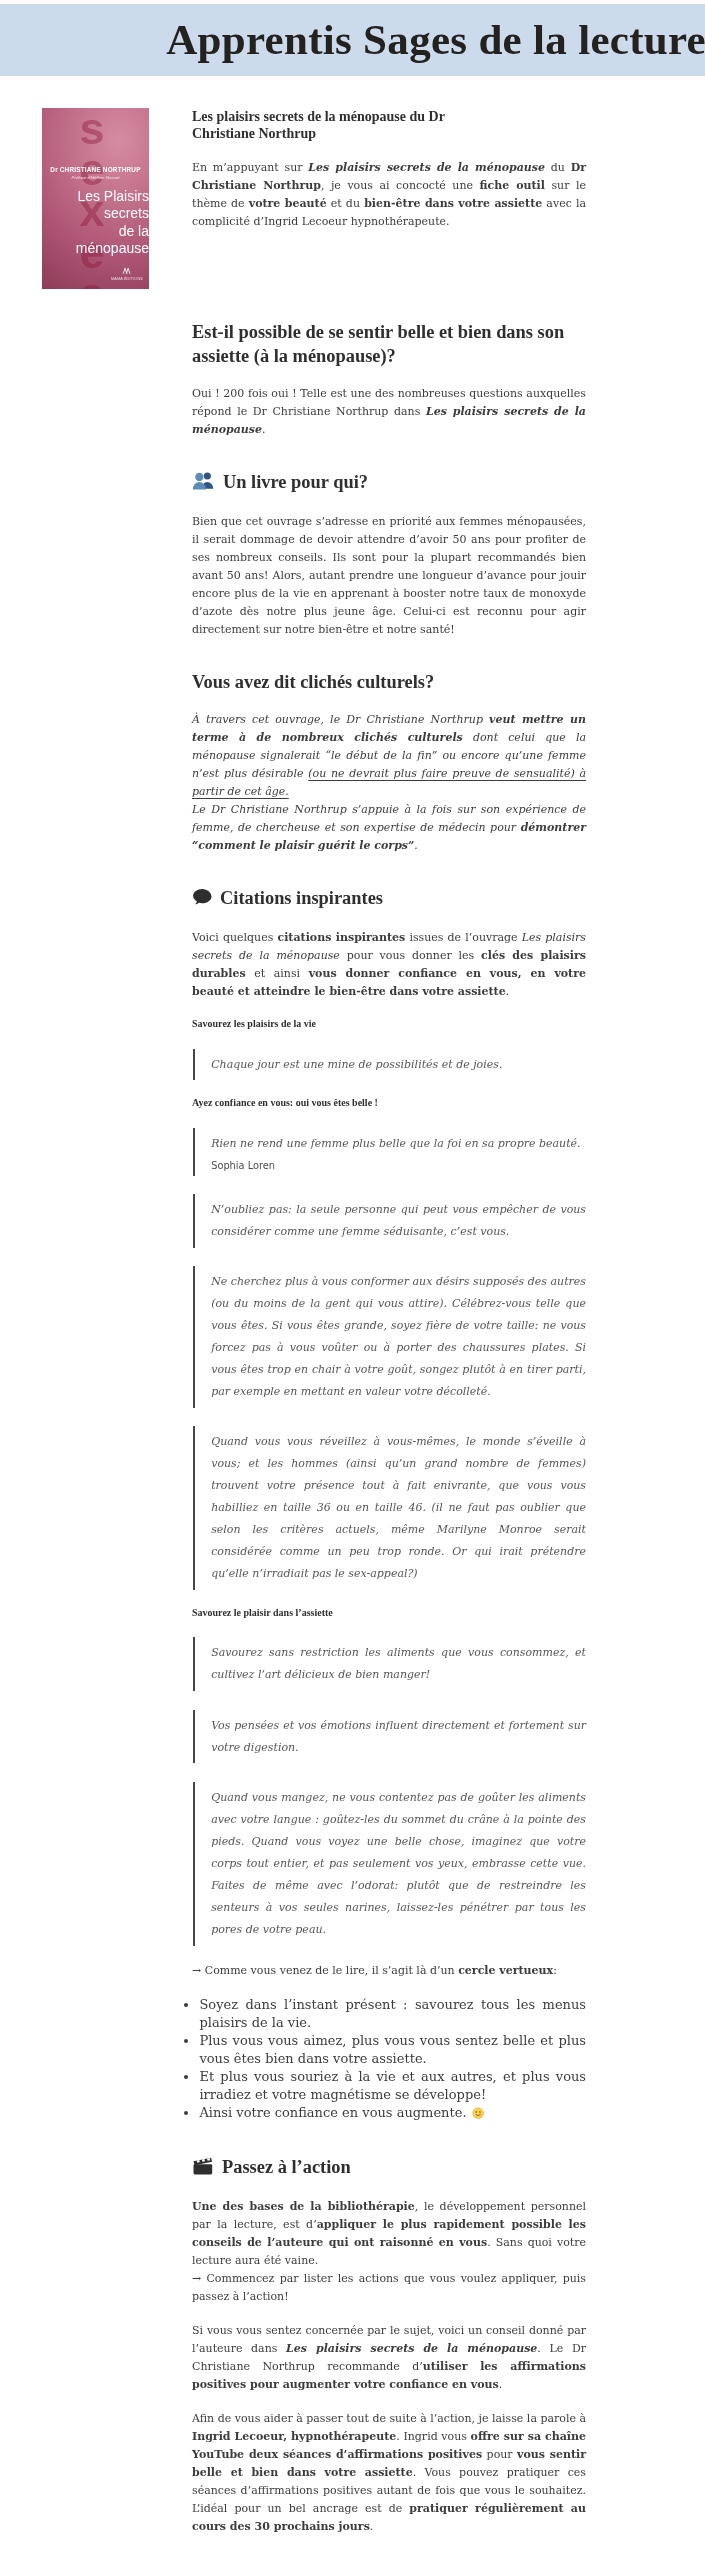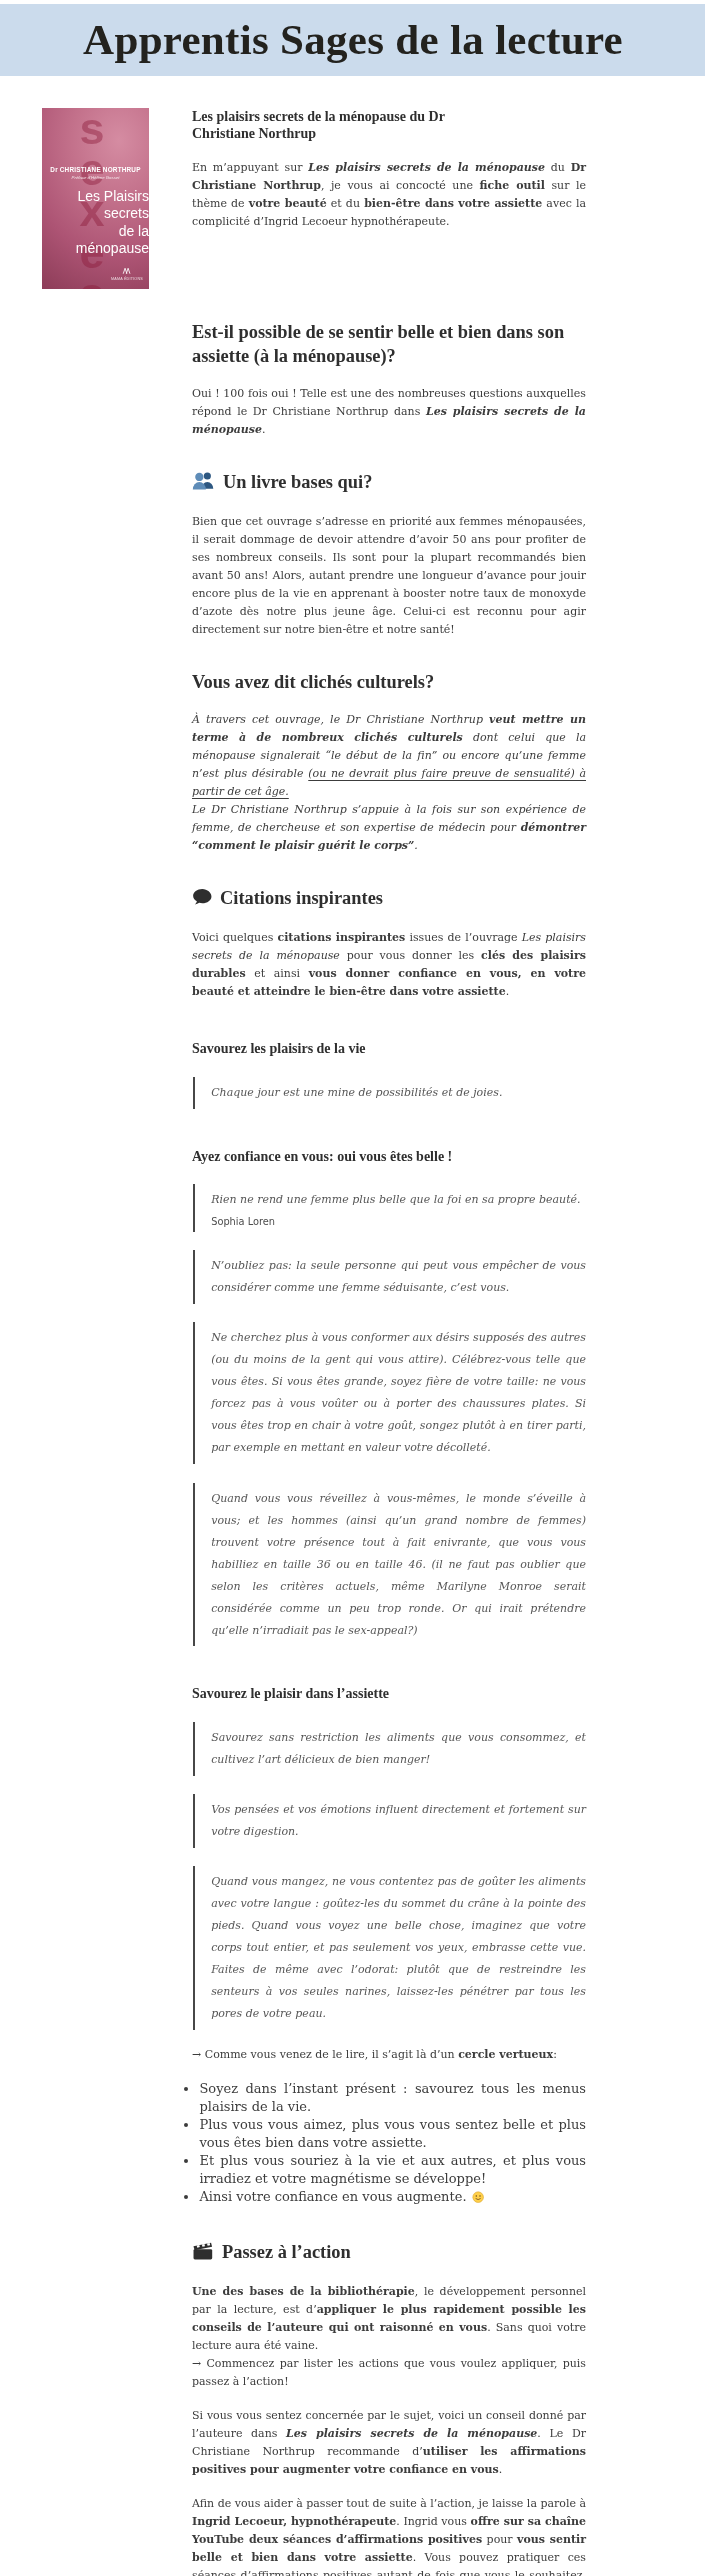--- a/index.html
+++ b/index.html
@@ -7,21 +7,21 @@
     --body-color:#3c3c3c; --quote-color:#565656; --quote-border-color:#474747;
     --icon-blue-front:#5e8cb8; --icon-blue-back:#2d5781; --icon-dark:#2e2e2e;
     --smiley-yellow:#ffd04a; --cover-bg:#b5587a; --date-color:#8d8d8d;
   }
   *{box-sizing:border-box;}
   html,body{margin:0;padding:0;background:#fff;}
   .page{width:706px;margin:0 auto;background:#fff;padding-bottom:12.3px;}
 
   
   .site-header{height:72px;margin-top:3.7px;background:var(--header-bg);
-    display:flex;align-items:center;justify-content:center;}
+    display:flex;align-items:center;justify-content:flex-end;}
   .site-title{margin:0;font-family:"Liberation Serif",serif;font-weight:bold;
     font-size:43px;line-height:1;letter-spacing:0.3px;color:var(--site-title-color);}
 
   
   .hero{display:flex;gap:43px;padding:32px 0 0 42px;align-items:flex-start;}
   .hero-text{width:394px;}
   .article-title{margin:0;max-width:319px;font-family:"Liberation Serif",serif;
     font-weight:bold;font-size:14px;line-height:1.26;color:var(--heading-color);}
 
   
@@ -42,22 +42,22 @@
   .cover-publisher{display:block;font-family:"Liberation Sans",sans-serif;
     font-size:3.7px;color:rgba(255,255,255,.8);margin-top:0.6px;letter-spacing:0.2px;}
 
   
   .article-body{margin-left:192px;width:394px;}
   p{margin:16px 0 0;font-family:"DejaVu Serif",serif;font-size:11px;line-height:18px;
     color:var(--body-color);text-align:justify;hyphens:auto;-webkit-hyphens:auto;}
   .intro{margin-top:16px;}
   h2{margin:32px 0 0;font-family:"Liberation Serif",serif;font-weight:bold;
     font-size:18.4px;line-height:1.3;color:var(--heading-color);}
-  h3{margin:39px 0 0;font-family:"Liberation Serif",serif;font-weight:bold;
-    font-size:14px;line-height:1.3;color:var(--heading-color);}
+  h3{margin:16px 0 0;font-family:"Liberation Serif",serif;font-weight:bold;
+    font-size:10px;line-height:1.3;color:var(--heading-color);}
   .h-icon{display:inline-block;margin-right:8px;vertical-align:-2.5px;}
   .h-icon svg{display:inline-block;}
   blockquote{margin:18.4px 0 0 1.2px;padding:4.9px 0 4.9px 16px;
     border-left:2.5px solid var(--quote-border-color);}
   blockquote p{margin:0;font-style:italic;font-size:11px;line-height:22px;
     color:var(--quote-color);text-align:justify;}
   blockquote cite{display:block;margin-top:4.9px;font-style:normal;
     font-family:"DejaVu Sans",sans-serif;font-size:9.8px;color:#4c4c4c;}
   ul{margin:16px 0 0 -6.1px;padding-left:13.5px;}
   li{font-family:"DejaVu Serif",serif;font-size:13px;line-height:18px;
@@ -97,27 +97,27 @@
         </div>
       </div>
       <div class="hero-text">
         <h1 class="article-title">Les plaisirs secrets de la ménopause du Dr Christiane Northrup</h1>
         <p class="intro"><span>En m’appuyant sur </span><span class="seg-bi">Les plaisirs secrets de la ménopause</span><span> du </span><span class="seg-b">Dr Christiane Northrup</span><span>, je vous ai concocté une </span><span class="seg-b">fiche outil</span><span> sur le thème de </span><span class="seg-b">votre beauté</span><span> et du </span><span class="seg-b">bien-être dans votre assiette</span><span> avec la complicité d’Ingrid Lecoeur hypnothérapeute.</span></p>
       </div>
     </section>
 
     <div id="blocks" class="article-body">
         <h2><span><span>Est-il possible de se sentir belle et bien dans son assiette (à la ménopause)?</span></span></h2>
-        <p><span>Oui ! 100 fois oui ! Telle est une des nombreuses questions auxquelles répond le Dr Christiane Northrup dans </span><span class="seg-bi">Les plaisirs secrets de la ménopause</span><span>.</span></p>
+        <p><span>Oui ! 200 fois oui ! Telle est une des nombreuses questions auxquelles répond le Dr Christiane Northrup dans </span><span class="seg-bi">Les plaisirs secrets de la ménopause</span><span>.</span></p>
         <h2><span class="h-icon"><svg viewBox="0 0 38 32" width="23" height="19">
               <circle cx="25.5" cy="8.5" r="6" fill="var(--icon-blue-back)"></circle>
               <path d="M15.5 30a10 11.5 0 0 1 20 0z" fill="var(--icon-blue-back)"></path>
               <circle cx="12" cy="10" r="7" fill="var(--icon-blue-front)"></circle>
               <path d="M1 31a11 12.5 0 0 1 22 0z" fill="var(--icon-blue-front)"></path>
-            </svg></span><span><span>Un livre bases qui?</span></span></h2>
+            </svg></span><span><span>Un livre pour qui?</span></span></h2>
         <p><span>Bien que cet ouvrage s’adresse en priorité aux femmes ménopausées, il serait dommage de devoir attendre d’avoir 50 ans pour profiter de ses nombreux conseils. Ils sont pour la plupart recommandés bien avant 50 ans! Alors, autant prendre une longueur d’avance pour jouir encore plus de la vie en apprenant à booster notre taux de monoxyde d’azote dès notre plus jeune âge. Celui-ci est reconnu pour agir directement sur notre bien-être et notre santé!</span></p>
         <h2><span><span>Vous avez dit clichés culturels?</span></span></h2>
         <p><span class="seg-i">À travers cet ouvrage, le Dr Christiane Northrup </span><span class="seg-bi">veut mettre un terme à de nombreux clichés culturels</span><span class="seg-i"> dont celui que la ménopause signalerait “le début de la fin” ou encore qu’une femme n’est plus désirable </span><span class="seg-iu">(ou ne devrait plus faire preuve de sensualité) à partir de cet âge.</span><br><span class="seg-i">Le Dr Christiane Northrup s’appuie à la fois sur son expérience de femme, de chercheuse et son expertise de médecin pour </span><span class="seg-bi">démontrer “comment le plaisir guérit le corps”</span><span class="seg-i">.</span></p>
         <h2><span class="h-icon"><svg viewBox="0 0 36 32" width="20" height="18">
               <path d="M18.5 1.5C9.4 1.5 2 7 2 13.8c0 4.1 2.7 7.7 6.8 9.9-.5 2.2-1.7 4.1-3.6 5.7 2.9-.3 5.6-1.3 7.8-2.9 1.7.5 3.6.8 5.5.8 9.1 0 16.5-5.5 16.5-12.3S27.6 1.5 18.5 1.5z" fill="var(--icon-dark)"></path>
             </svg></span><span><span>Citations inspirantes</span></span></h2>
         <p><span>Voici quelques </span><span class="seg-b">citations inspirantes</span><span> issues de l’ouvrage </span><span class="seg-i">Les plaisirs secrets de la ménopause</span><span> pour vous donner les </span><span class="seg-b">clés des plaisirs durables</span><span> et ainsi </span><span class="seg-b">vous donner confiance en vous, en votre beauté et atteindre le bien-être dans votre assiette</span><span>.</span></p>
         <h3><span><span>Savourez les plaisirs de la vie</span></span></h3>
         <blockquote>
           <p><span>Chaque jour est une mine de possibilités et de joies.</span></p>

